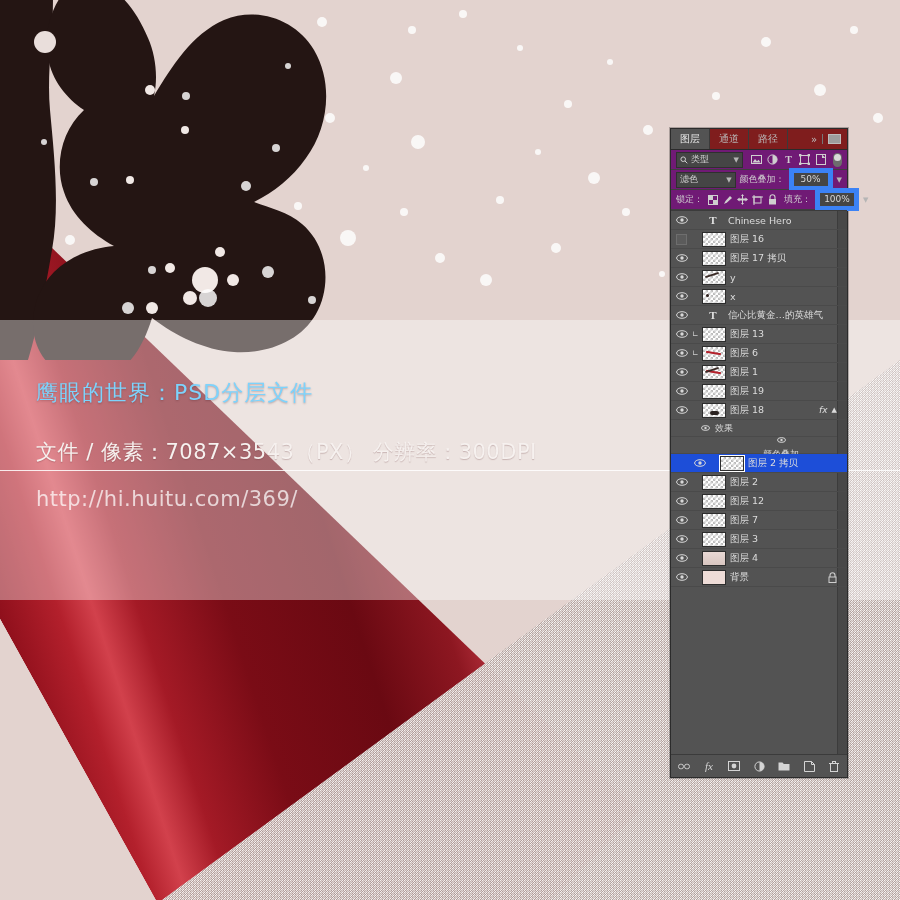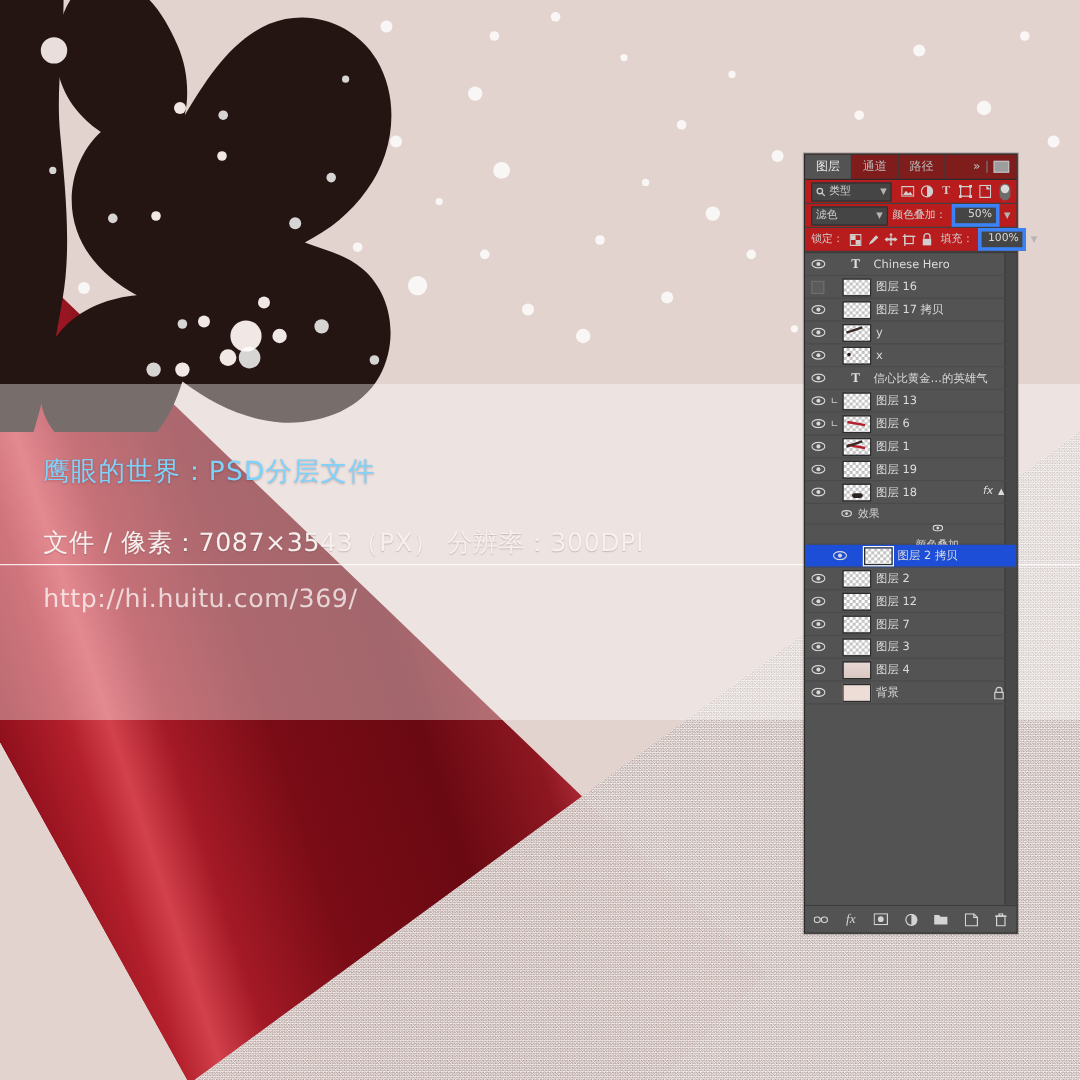--- a/index.html
+++ b/index.html
@@ -104,38 +104,38 @@
     padding:0 9px;display:flex;align-items:center;font-size:10px;
     color:#b9b9b9;border-right:1px solid #3a3a3a;
   }
   .ps-tab.active{background:#535353;color:#e8e8e8;}
   .ps-tab-right{margin-left:auto;display:flex;align-items:center;gap:5px;padding-right:6px;color:#bdbdbd;}
   .ps-tab-right .bar{width:1px;height:10px;background:#777;}
   .ps-menu-sq{width:11px;height:8px;background:#9d9d9d;border:1px solid #bcbcbc;}
 
   .ps-row{
     height:19px;display:flex;align-items:center;gap:4px;padding:0 5px;
-    border-bottom:1px solid #3f3f3f;flex:0 0 auto;background:#b91c1c;
+    border-bottom:1px solid #3f3f3f;flex:0 0 auto;background:#701a75;
   }
   .ps-select{
     height:14px;background:#454545;border:1px solid #2f2f2f;color:#d0d0d0;
     display:flex;align-items:center;padding:0 3px;gap:3px;font-size:9px;
   }
   .ps-select .caret{margin-left:auto;color:#b5b5b5;font-size:7px;}
   .filter-icons{display:flex;align-items:center;gap:5px;margin-left:4px;color:#cfcfcf;}
   .fi{width:11px;height:11px;display:flex;align-items:center;justify-content:center;}
   .toggle-pill{
     width:9px;height:14px;border-radius:5px;background:#6d6d6d;position:relative;margin-left:2px;
   }
   .toggle-pill:after{content:"";position:absolute;left:1px;top:1px;width:7px;height:7px;border-radius:50%;background:#d9d9d9;}
 
   .ps-label{font-size:9px;color:#cfcfcf;white-space:nowrap;}
   .ps-value{
-    background:#454545;border:3px solid #3b82f6;color:#d8d8d8;
-    font-size:9px;padding:0 3px;height:13px;line-height:13px;min-width:28px;text-align:right;
+    background:#454545;border:5px solid #3b82f6;color:#d8d8d8;
+    font-size:9px;padding:0 3px;height:13px;line-height:13px;min-width:28px;text-align:center;
   }
   .lock-icons{display:flex;align-items:center;gap:4px;color:#cfcfcf;}
 
   .ps-list{
     flex:1 1 auto;overflow:hidden;position:relative;background:#535353;
     border-top:1px solid #3b3b3b;
   }
   .ps-scroll{
     position:absolute;right:0;top:0;bottom:0;width:9px;background:#484848;
     border-left:1px solid #3c3c3c;

